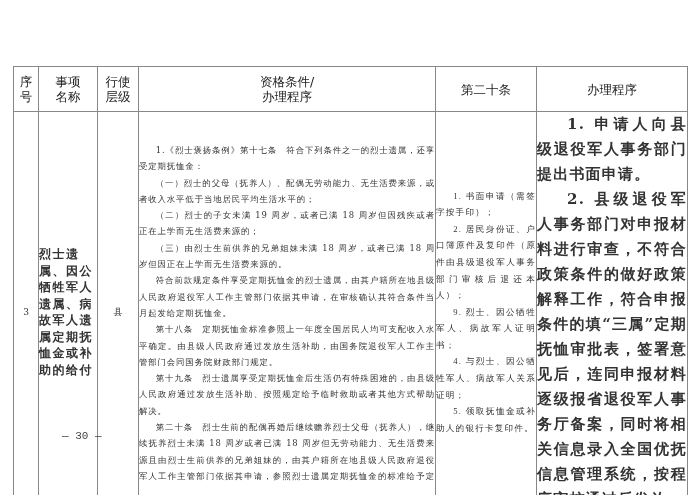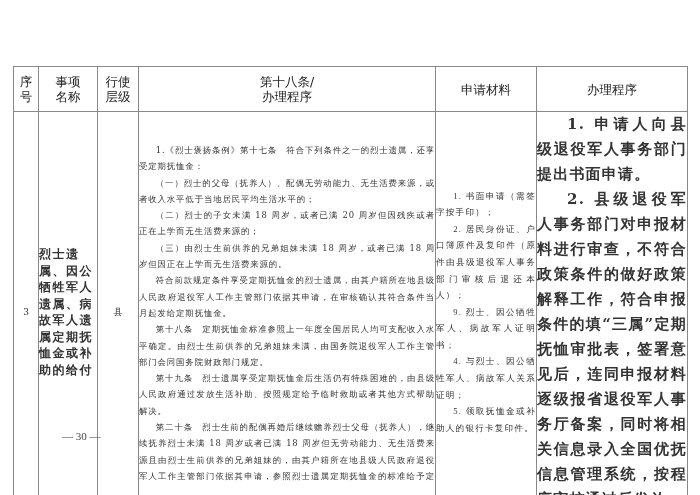--- a/index.html
+++ b/index.html
@@ -13,21 +13,21 @@
   td.c-no, td.c-level { text-align:center; font-size:9px; }
   td.c-name { font-size:12px; line-height:16.5px; padding:0 6px 0 5px; letter-spacing:1.5px;font-weight:bold; }
   td.c-basis { vertical-align:top; font-size:8.4px; line-height:16.3px; padding:2px 4px 0 5px;
                text-align:justify; letter-spacing:0.9px; }
   td.c-mat { font-size:8.6px; line-height:16.6px; padding:0 5px; text-align:justify; letter-spacing:1.2px;font-family:Liberation Serif, serif; }
   td.c-proc { font-size:15px; line-height:25px; padding:0 6px; text-align:justify; letter-spacing:1.2px;font-weight:bold; }
   .ind { text-indent:2em; }
   p { margin:0; }
   .cell-clip { height:330px; overflow:hidden; }
   .page-num { position:absolute; left:62px; top:430px; font-size:11px; color:#444;
-              font-family: Liberation Serif, serif; }
+              font-family: Liberation Mono, monospace; }
 </style>
 </head>
 <body>
 
 <table class="doc">
   <colgroup>
     <col style="width:25px">
     <col style="width:59px">
     <col style="width:41px">
     <col style="width:297px">
@@ -42,44 +42,44 @@
       </th>
       <th>
         <div>事项</div>
         <div>名称</div>
       </th>
       <th>
         <div>行使</div>
         <div>层级</div>
       </th>
       <th>
-        <div>第十八条/</div>
+        <div>资格条件/</div>
         <div>办理程序</div>
       </th>
       <th>
-        <div>申请材料</div>
+        <div>第二十条</div>
       </th>
       <th>
         <div>办理程序</div>
       </th>
     </tr>
   </thead>
   <tbody>
     <tr style="height:342px">
       <td class="c-no">3</td>
       <td class="c-name">烈士遗属、因公牺牲军人遗属、病故军人遗属定期抚恤金或补助的给付</td>
       <td class="c-level">县</td>
       <td class="c-basis">
         <div class="cell-clip" style="height:340px">
           <p class="ind">1.《烈士褒扬条例》第十七条　符合下列条件之一的烈士遗属，还享受定期抚恤金：</p>
           <p class="ind">（一）烈士的父母（抚养人）、配偶无劳动能力、无生活费来源，或者收入水平低于当地居民平均生活水平的；</p>
-          <p class="ind">（二）烈士的子女未满 18 周岁，或者已满 20 周岁但因残疾或者正在上学而无生活费来源的；</p>
+          <p class="ind">（二）烈士的子女未满 19 周岁，或者已满 18 周岁但因残疾或者正在上学而无生活费来源的；</p>
           <p class="ind">（三）由烈士生前供养的兄弟姐妹未满 18 周岁，或者已满 18 周岁但因正在上学而无生活费来源的。</p>
           <p class="ind">符合前款规定条件享受定期抚恤金的烈士遗属，由其户籍所在地县级人民政府退役军人工作主管部门依据其申请，在审核确认其符合条件当月起发给定期抚恤金。</p>
-          <p class="ind">第十八条　定期抚恤金标准参照上一年度全国居民人均可支配收入水平确定。由烈士生前供养的兄弟姐妹未满，由国务院退役军人工作主管部门会同国务院财政部门规定。</p>
+          <p class="ind">第十八条　定期抚恤金标准参照上一年度全国居民人均可支配收入水平确定。由县级人民政府通过发放生活补助，由国务院退役军人工作主管部门会同国务院财政部门规定。</p>
           <p class="ind">第十九条　烈士遗属享受定期抚恤金后生活仍有特殊困难的，由县级人民政府通过发放生活补助、按照规定给予临时救助或者其他方式帮助解决。</p>
           <p class="ind">第二十条　烈士生前的配偶再婚后继续赡养烈士父母（抚养人），继续抚养烈士未满 18 周岁或者已满 18 周岁但无劳动能力、无生活费来源且由烈士生前供养的兄弟姐妹的，由其户籍所在地县级人民政府退役军人工作主管部门依据其申请，参照烈士遗属定期抚恤金的标准给予定期补助。</p>
 
         </div>
       </td>
       <td class="c-mat">
         <p class="ind">1. 书面申请（需签字按手印）；</p>
         <p class="ind">2. 居民身份证、户口簿原件及复印件（原件由县级退役军人事务部门审核后退还本人）；</p>
         <p class="ind">9. 烈士、因公牺牲军人、病故军人证明书；</p>
         <p class="ind">4. 与烈士、因公牺牲军人、病故军人关系证明；</p>

